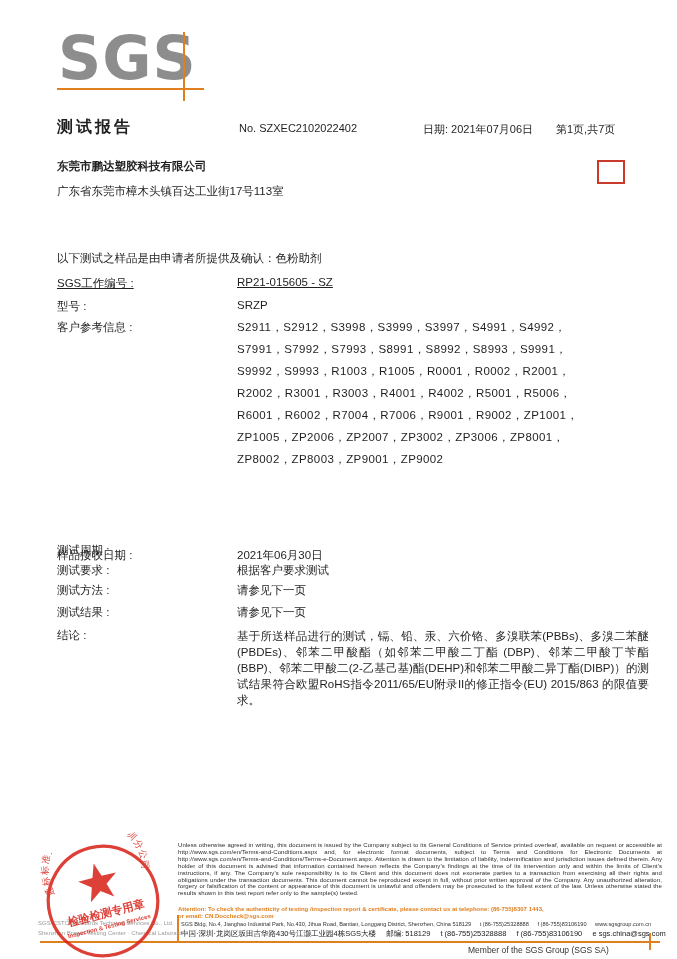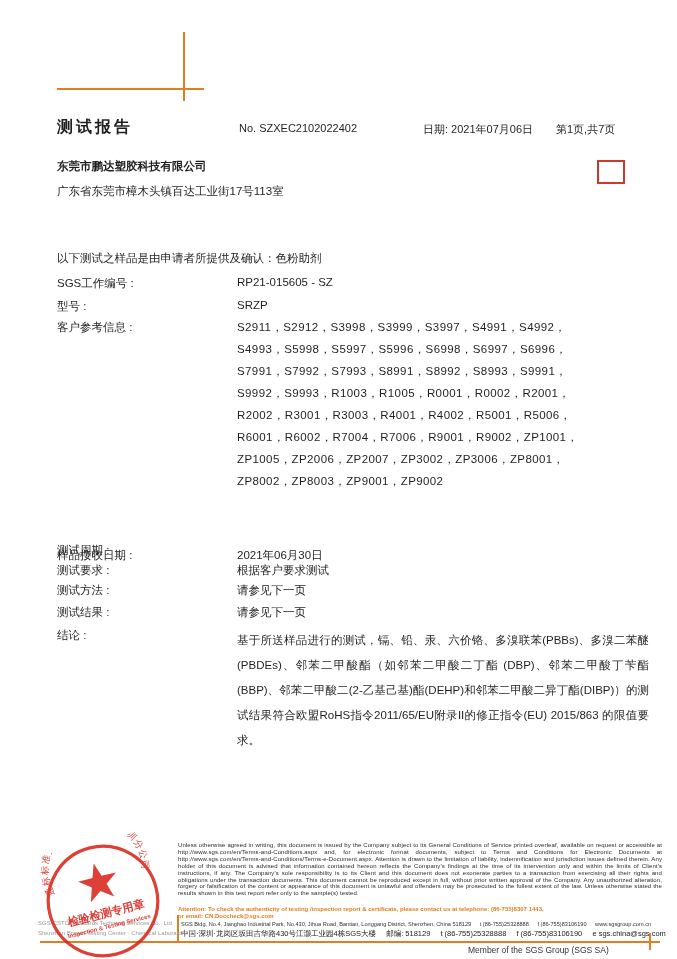--- a/index.html
+++ b/index.html
@@ -24,31 +24,31 @@
 
   .company-name { left:57px; top:159px; font-size:11.5px; font-weight:bold; }
   .company-addr { left:57px; top:184px; font-size:11.5px; font-weight:normal; }
 
   .seal-mark { left:597px; top:160px; width:24px; height:20px; border:2px solid #c93a2c; }
 
   .intro { left:57px; top:251px; font-size:11.5px; }
 
   .flabel { left:57px; font-size:11.5px; }
   .fvalue { left:237px; font-size:11.5px; }
-  .t-job     { top:276px; }
+  .t-job     { top:276px;text-decoration:underline; }
   .t-model   { top:299px; }
   .t-ref     { top:320px; }
   .ref-lines div { height:22px; font-size:11.5px; letter-spacing:0.4px; }
   .t-recv    { top:521px;margin-top:27px; }
   .t-period  { top:543px; }
   .t-req     { top:563px; }
   .t-method  { top:583px; }
   .t-result  { top:605px; }
   .t-concl   { top:628px; }
-  .concl-text { width:412px; line-height:25px; text-align:justify; }
+  .concl-text { width:412px; line-height:16px; text-align:justify; }
 
   
   .disclaimer { left:178px; top:842px; width:484px; font-size:6px; line-height:6.9px;
     text-align:justify; color:#2a2a2a; letter-spacing:0.1px; }
   .attention  { left:178px; top:906px; width:484px; font-size:6px; line-height:6.8px;
     font-weight:bold; color:#e07f1f; }
   .addr-en { left:181px; top:921px; width:492px; font-size:5.6px; color:#333; white-space:nowrap; }
   .addr-en span { margin-right:7px; }
   .addr-cn { left:181px; top:929px; width:492px; font-size:7.5px; color:#222; white-space:nowrap; }
   .addr-cn span { margin-right:8px; }
@@ -60,20 +60,21 @@
   .lab-line1 { left:38px; top:920px; font-size:6px; color:#9b9b9b; white-space:nowrap; }
   .lab-line2 { left:38px; top:930px; font-size:6px; color:#9b9b9b; white-space:nowrap; }
 
   .stamp { left:44px; top:842px; width:118px; height:118px; transform:rotate(-14deg); opacity:0.88; }
 </style>
 </head>
 <body>
 
 <div class="page">
 
+  <div class="abs logo-text">SGS</div>
   <div class="abs logo-hline"></div>
   <div class="abs logo-vline"></div>
 
   <div class="abs report-title">测试报告</div>
   <div class="abs report-no">No. SZXEC2102022402</div>
   <div class="abs report-date">日期: 2021年07月06日</div>
   <div class="abs report-page">第1页,共7页</div>
 
   <div class="abs company-name">东莞市鹏达塑胶科技有限公司</div>
   <div class="abs company-addr">广东省东莞市樟木头镇百达工业街17号113室</div>
@@ -84,21 +85,20 @@
 
   <div class="abs flabel t-job">SGS工作编号 :</div>
   <div class="abs fvalue t-job">RP21-015605 - SZ</div>
 
   <div class="abs flabel t-model">型号 :</div>
   <div class="abs fvalue t-model">SRZP</div>
 
   <div class="abs flabel t-ref">客户参考信息 :</div>
   <div class="abs fvalue t-ref ref-lines">
     <div>S2911，S2912，S3998，S3999，S3997，S4991，S4992，</div>
-    <div>S4993，S5998，S5997，S5996，S6998，S6997，S6996，</div>
     <div>S7991，S7992，S7993，S8991，S8992，S8993，S9991，</div>
     <div>S9992，S9993，R1003，R1005，R0001，R0002，R2001，</div>
     <div>R2002，R3001，R3003，R4001，R4002，R5001，R5006，</div>
     <div>R6001，R6002，R7004，R7006，R9001，R9002，ZP1001，</div>
     <div>ZP1005，ZP2006，ZP2007，ZP3002，ZP3006，ZP8001，</div>
     <div>ZP8002，ZP8003，ZP9001，ZP9002</div>
   </div>
 
   <div class="abs flabel t-recv">样品接收日期 :</div>
   <div class="abs fvalue t-recv">2021年06月30日</div>

